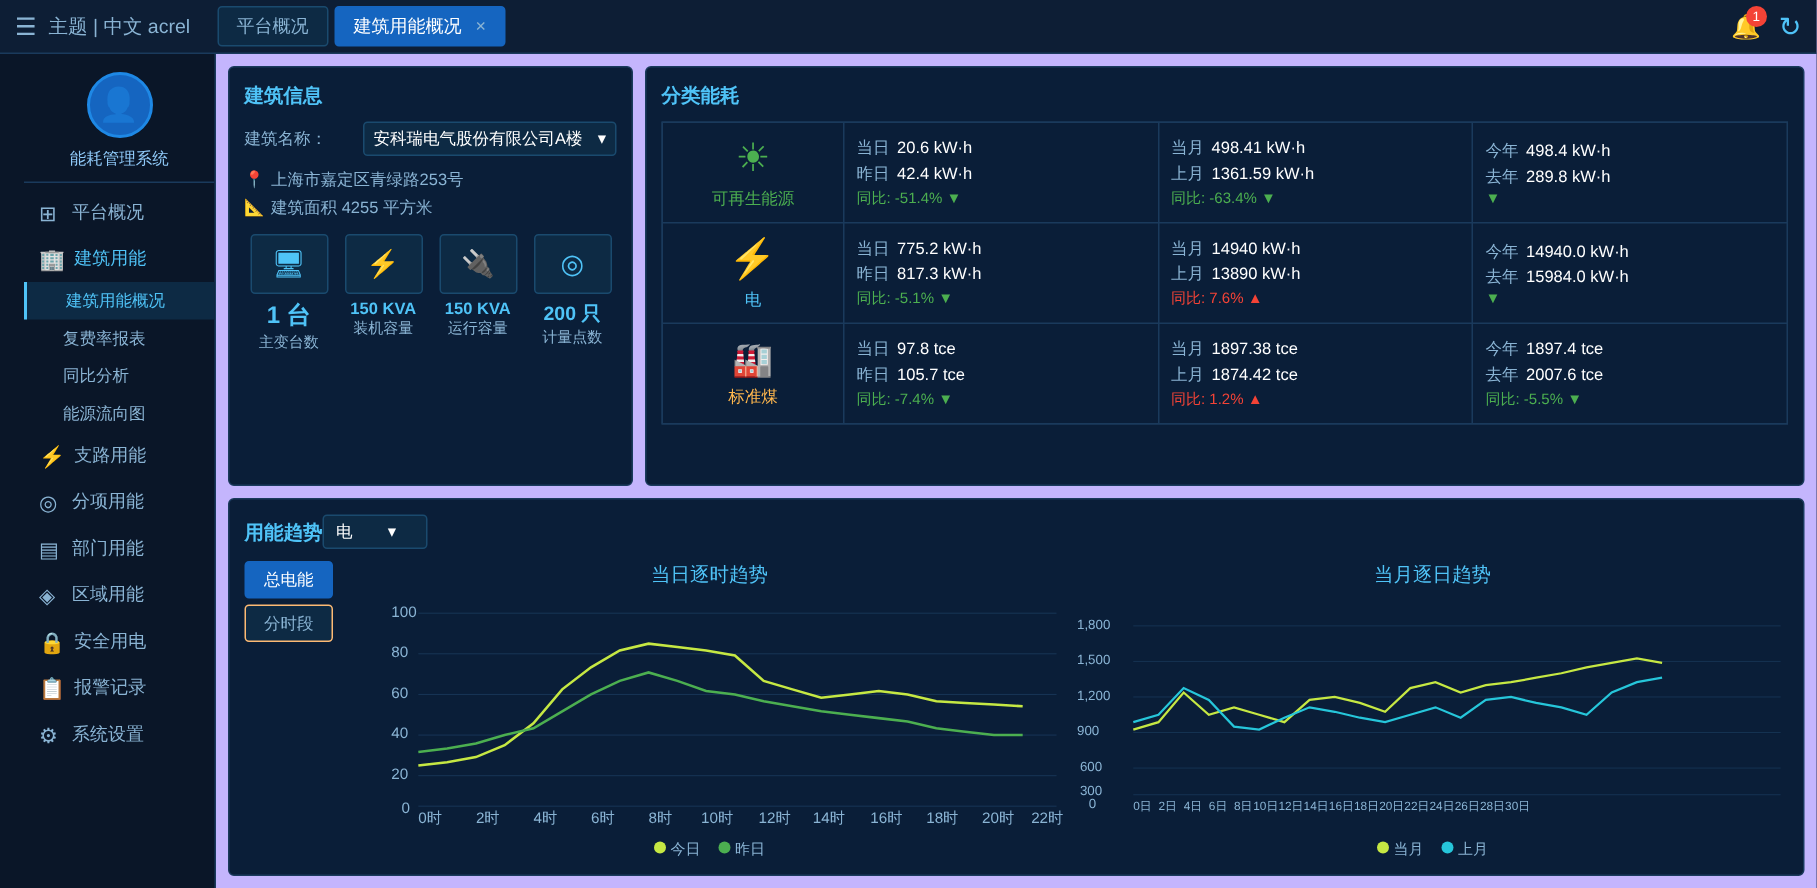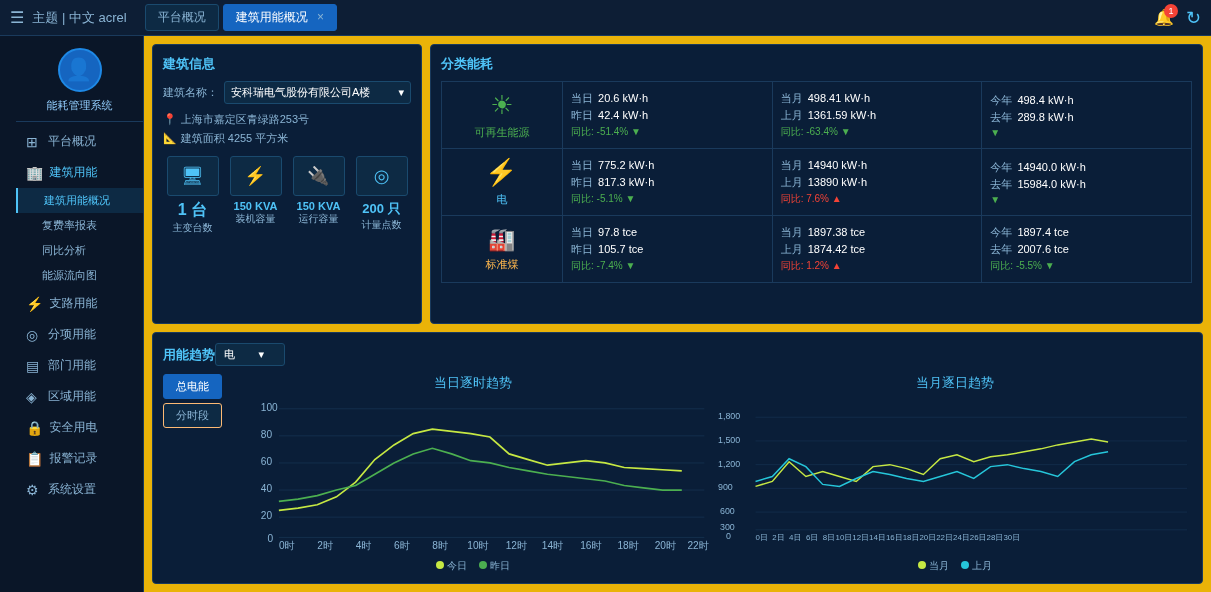--- a/index.html
+++ b/index.html
@@ -150,21 +150,21 @@
     }
 
     
     .content-area {
       flex: 1;
       overflow: hidden;
       display: flex;
       flex-direction: column;
       padding: 8px;
       gap: 8px;
-      background: #eab308;
+      background: #c4b5fd;
     }
 
     
     .top-section {
       display: flex;
       gap: 8px;
       height: 290px;
     }
 
     .building-info-card {
@@ -177,21 +177,21 @@
     }
     .card-title {
       font-size: 13px;
       color: #4fc3f7;
       margin-bottom: 8px;
       font-weight: bold;
     }
     .building-name-row {
       display: flex;
       align-items: center;
-      gap: 6px;
+      gap: 24px;
       margin-bottom: 8px;
       text-align: right;
     }
     .building-name-label {
       color: #8ab4d4;
       font-size: 11px;
       white-space: nowrap;
     }
     .building-name-select {
       flex: 1;

